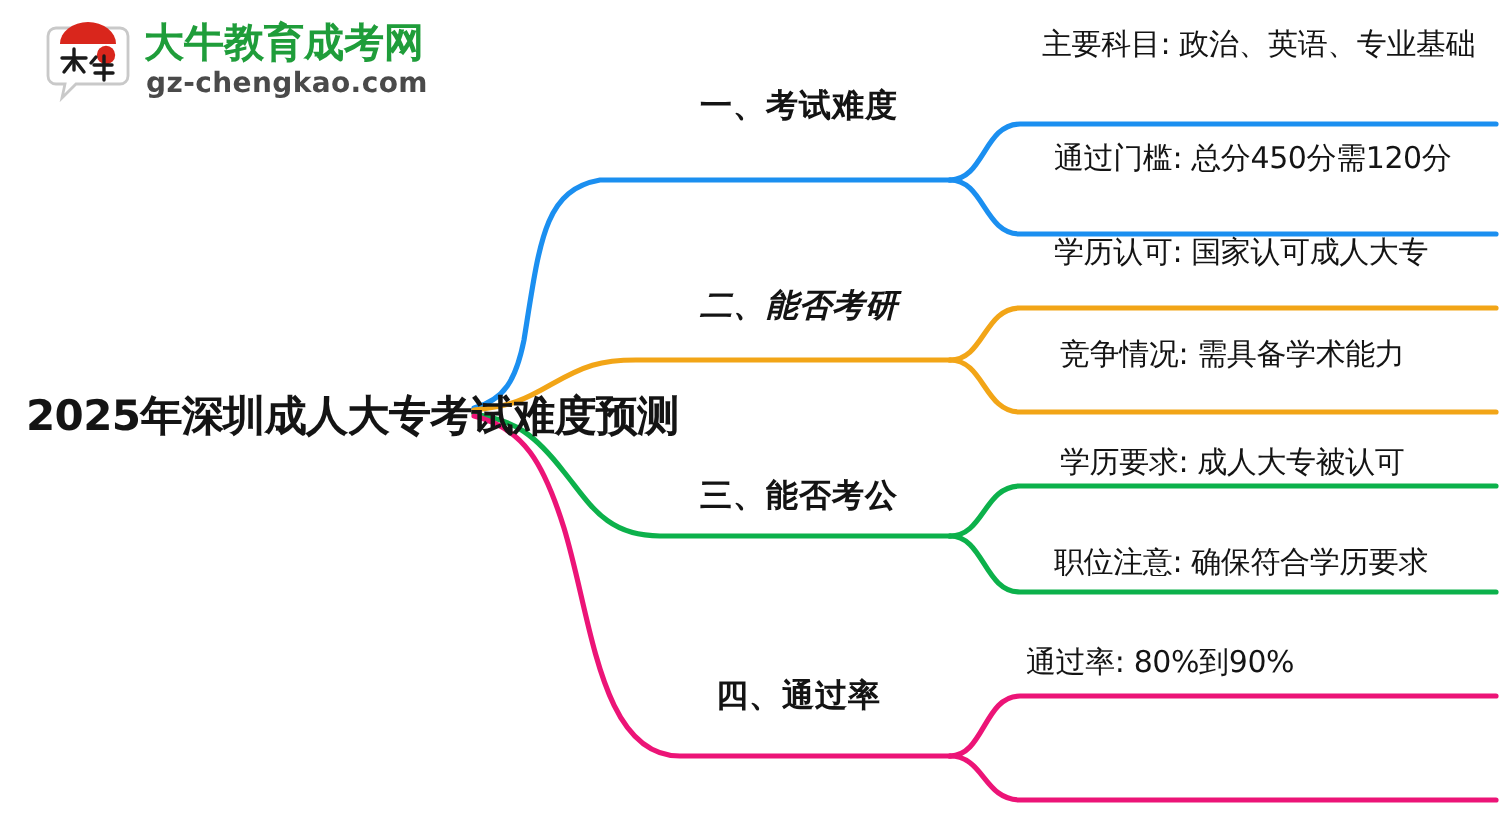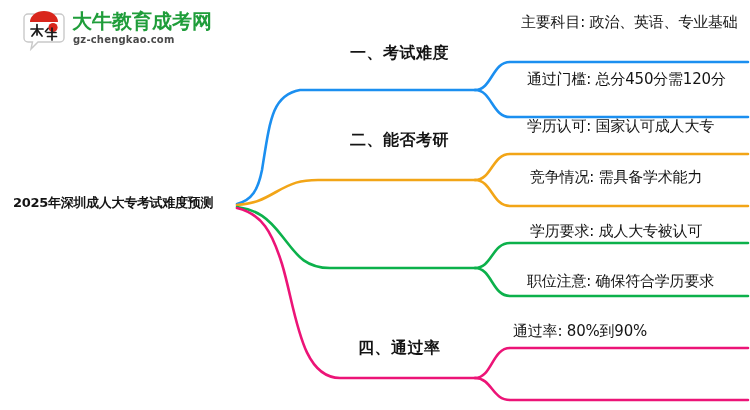--- a/index.html
+++ b/index.html
@@ -51,21 +51,21 @@
     font-weight: bold;
     color: #1f9d3a;
     letter-spacing: 0px;
     white-space: nowrap;
     line-height: 24px;
   }
   .logo-en {
     position: absolute;
     left: 1px;
     top: 25px;
-    font-size: 10px;
+    font-size: 14px;
     font-weight: bold;
     color: #4a4a4a;
     letter-spacing: 0.2px;
     white-space: nowrap;
     font-family: "DejaVu Sans", "Liberation Sans", sans-serif;
   }
 
   
   #map {
     position: absolute;
@@ -75,21 +75,21 @@
   }
 
   
   .node-text {
     position: absolute;
     white-space: nowrap;
     color: #141414;
     font-family: "DejaVu Sans", "Liberation Sans", sans-serif;
   }
   .root-label {
-    font-size: 13px;
+    font-size: 21px;
     font-weight: bold;
     left: 13px;
     top: 194px;
     letter-spacing: -0.3px;
   }
   .branch-label {
     font-size: 16px;
     font-weight: bold;
     letter-spacing: 0.5px;
   }
@@ -163,22 +163,23 @@
       <path d="M237 208 C 262 214 272 232 282 264 C 296 310 300 378 340 378 L 475 378" fill="none" stroke="#ec1477" stroke-width="2.6" stroke-linecap="round"></path>
       <path d="M475 378 C 492 378 492 348 510 348 L 748 348" fill="none" stroke="#ec1477" stroke-width="2.6" stroke-linecap="round"></path>
       <path d="M475 378 C 492 378 492 400 510 400 L 748 400" fill="none" stroke="#ec1477" stroke-width="2.6" stroke-linecap="round"></path>
     </g>
   </svg>
 
   <div class="node-text root-label">2025年深圳成人大专考试难度预测</div>
 
   <div class="node-text branch-label" style="left:350px; top:43px;">一、考试难度</div>
 
-  <div class="node-text branch-label" style="left:350px; top:130px;">二、能否考研</div>
+  <div class="node-text branch-label" style="left:350px; top:143px;font-style:italic;">二、能否考研</div>
 
+  <div class="node-text branch-label" style="left:350px; top:238px;">三、能否考公</div>
 
   <div class="node-text branch-label" style="left:358px; top:338px;">四、通过率</div>
 
   <div class="node-text leaf-label" style="left:521px; top:13px;">主要科目: 政治、英语、专业基础</div>
 
   <div class="node-text leaf-label" style="left:527px; top:70px;">通过门槛: 总分450分需120分</div>
 
   <div class="node-text leaf-label" style="left:530px; top:168px;">竞争情况: 需具备学术能力</div>
 
   <div class="node-text leaf-label" style="left:527px; top:117px;">学历认可: 国家认可成人大专</div>

